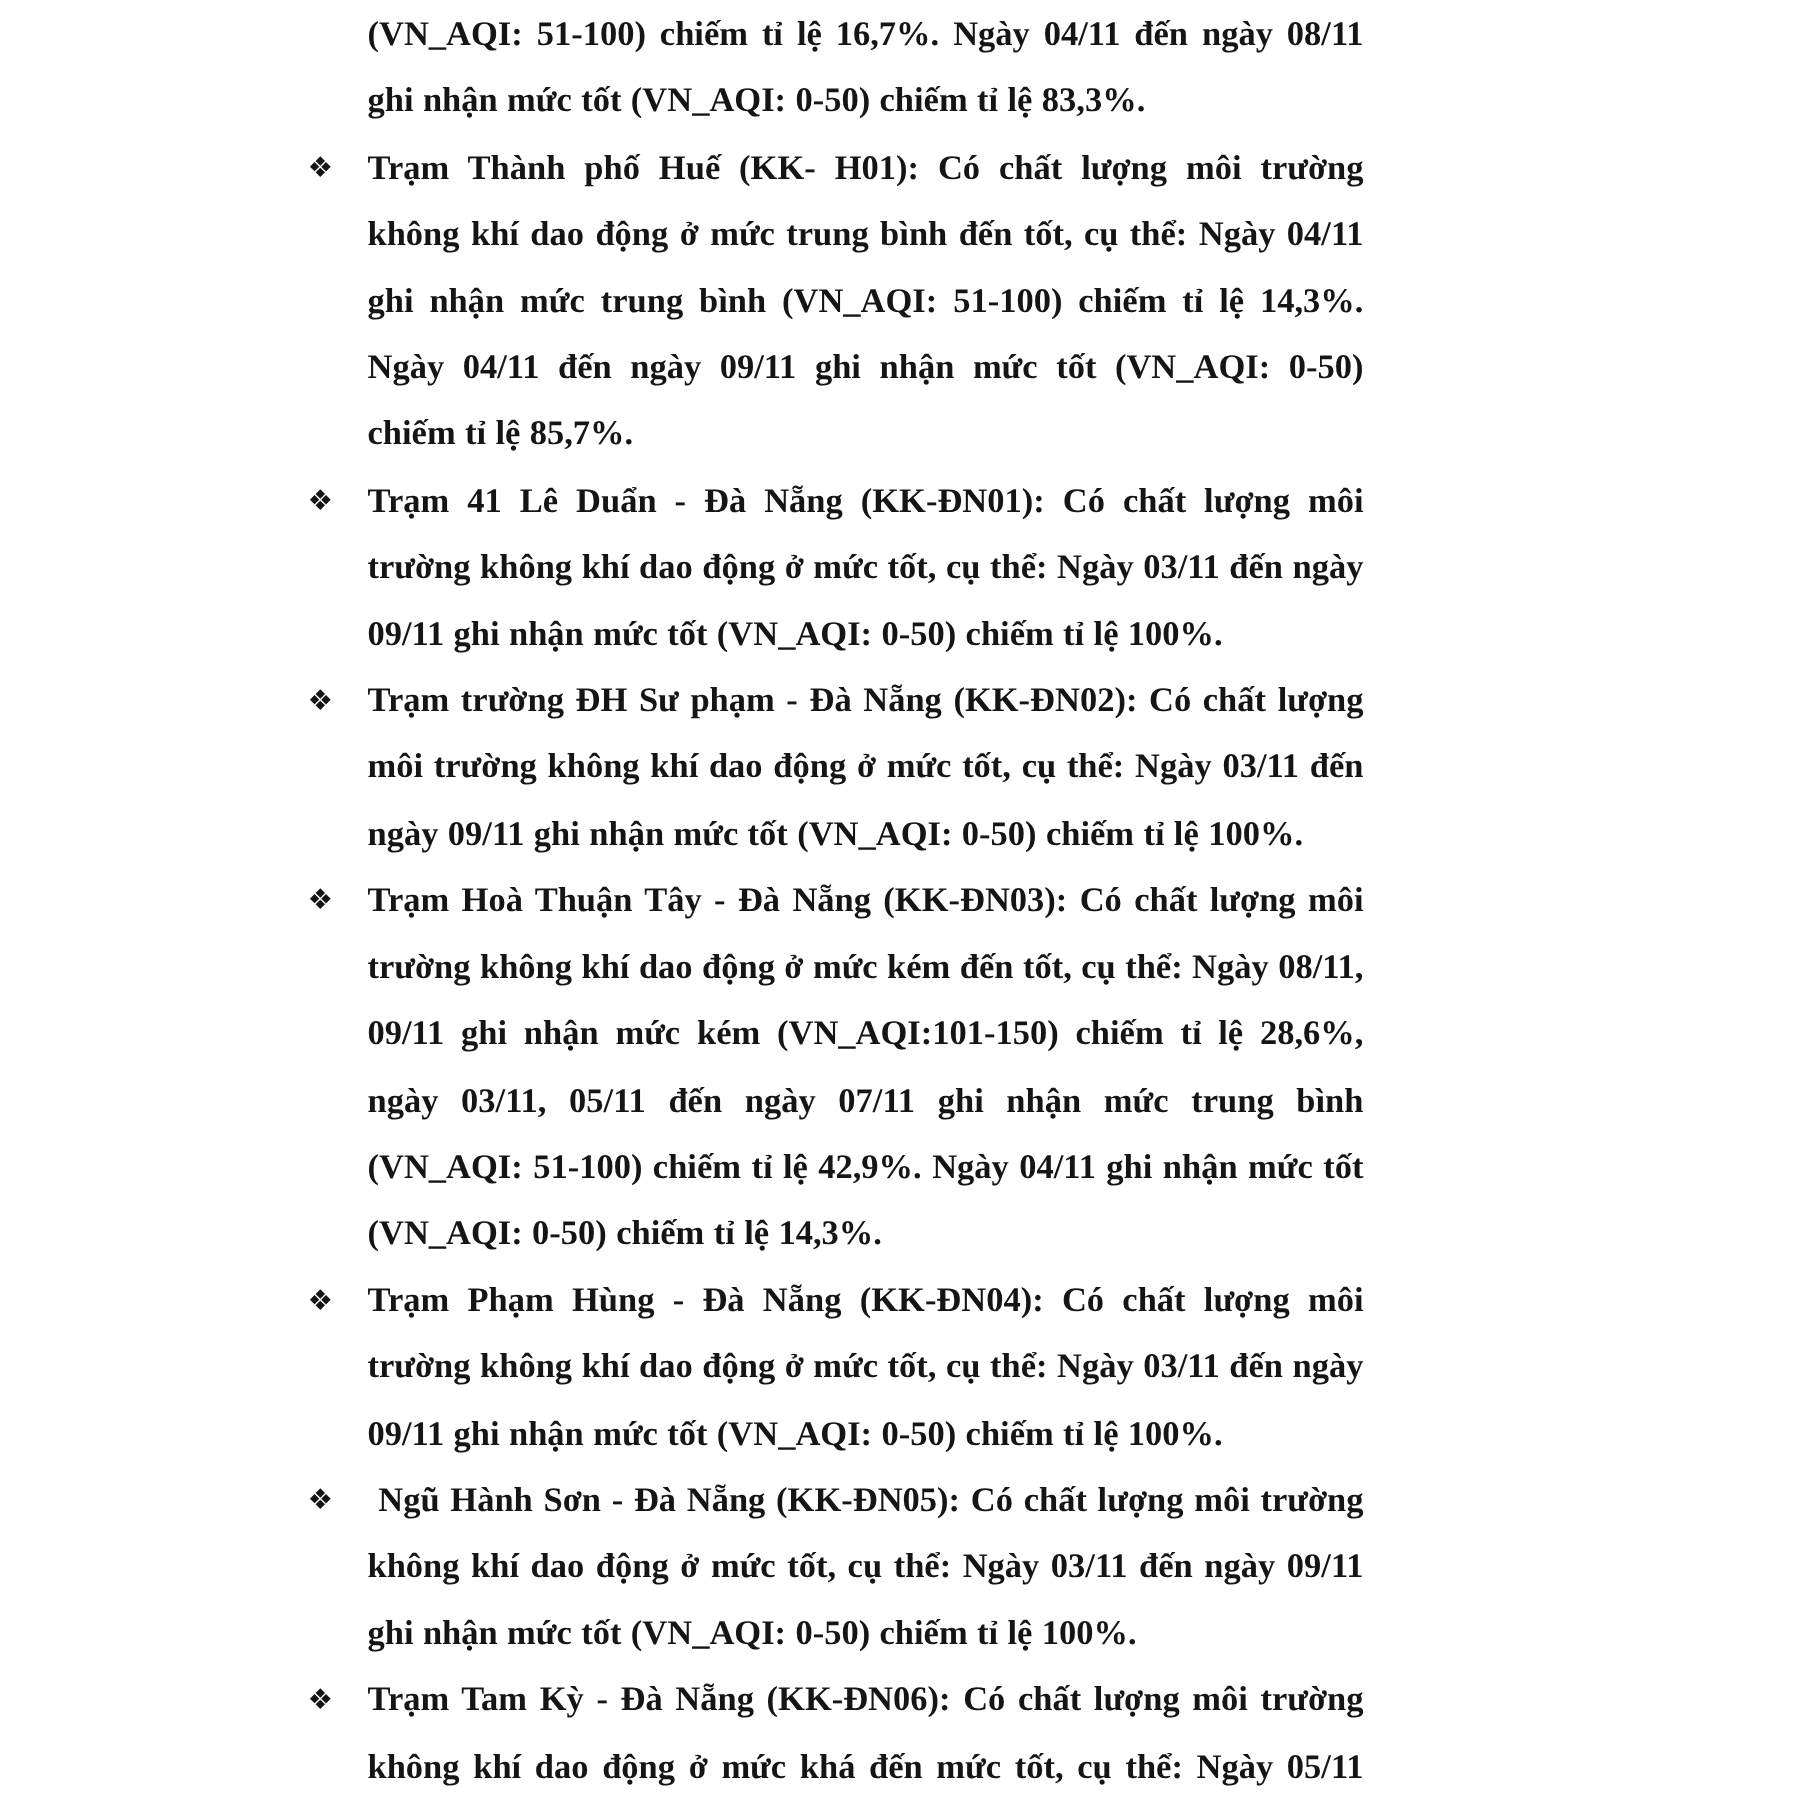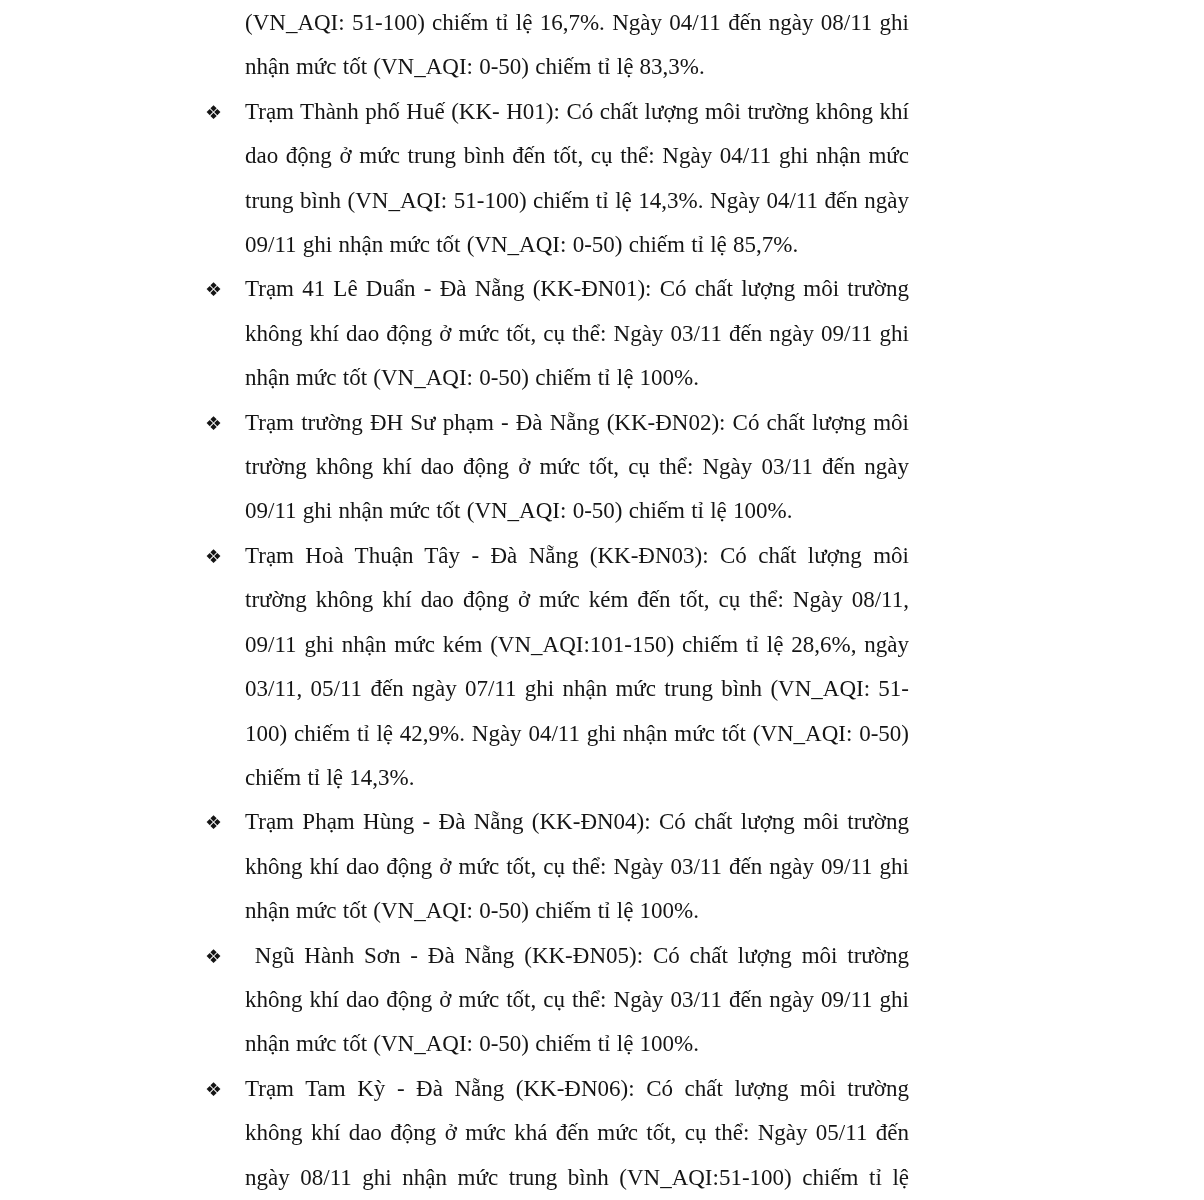--- a/index.html
+++ b/index.html
@@ -11,20 +11,21 @@
     overflow: hidden;
   }
 
   .page {
     position: relative;
     width: 996px;
     height: 1200px;
     background: #ffffff;
     color: #151515;
     font-family: "Liberation Serif", "DejaVu Serif", serif;
+    font-weight: bold;
   }
 
   .doc {
     padding: 1px 87px 0 245px;  
   }
 
   .para {
     position: relative;
     font-size: 23px;
     line-height: 44.4px;

